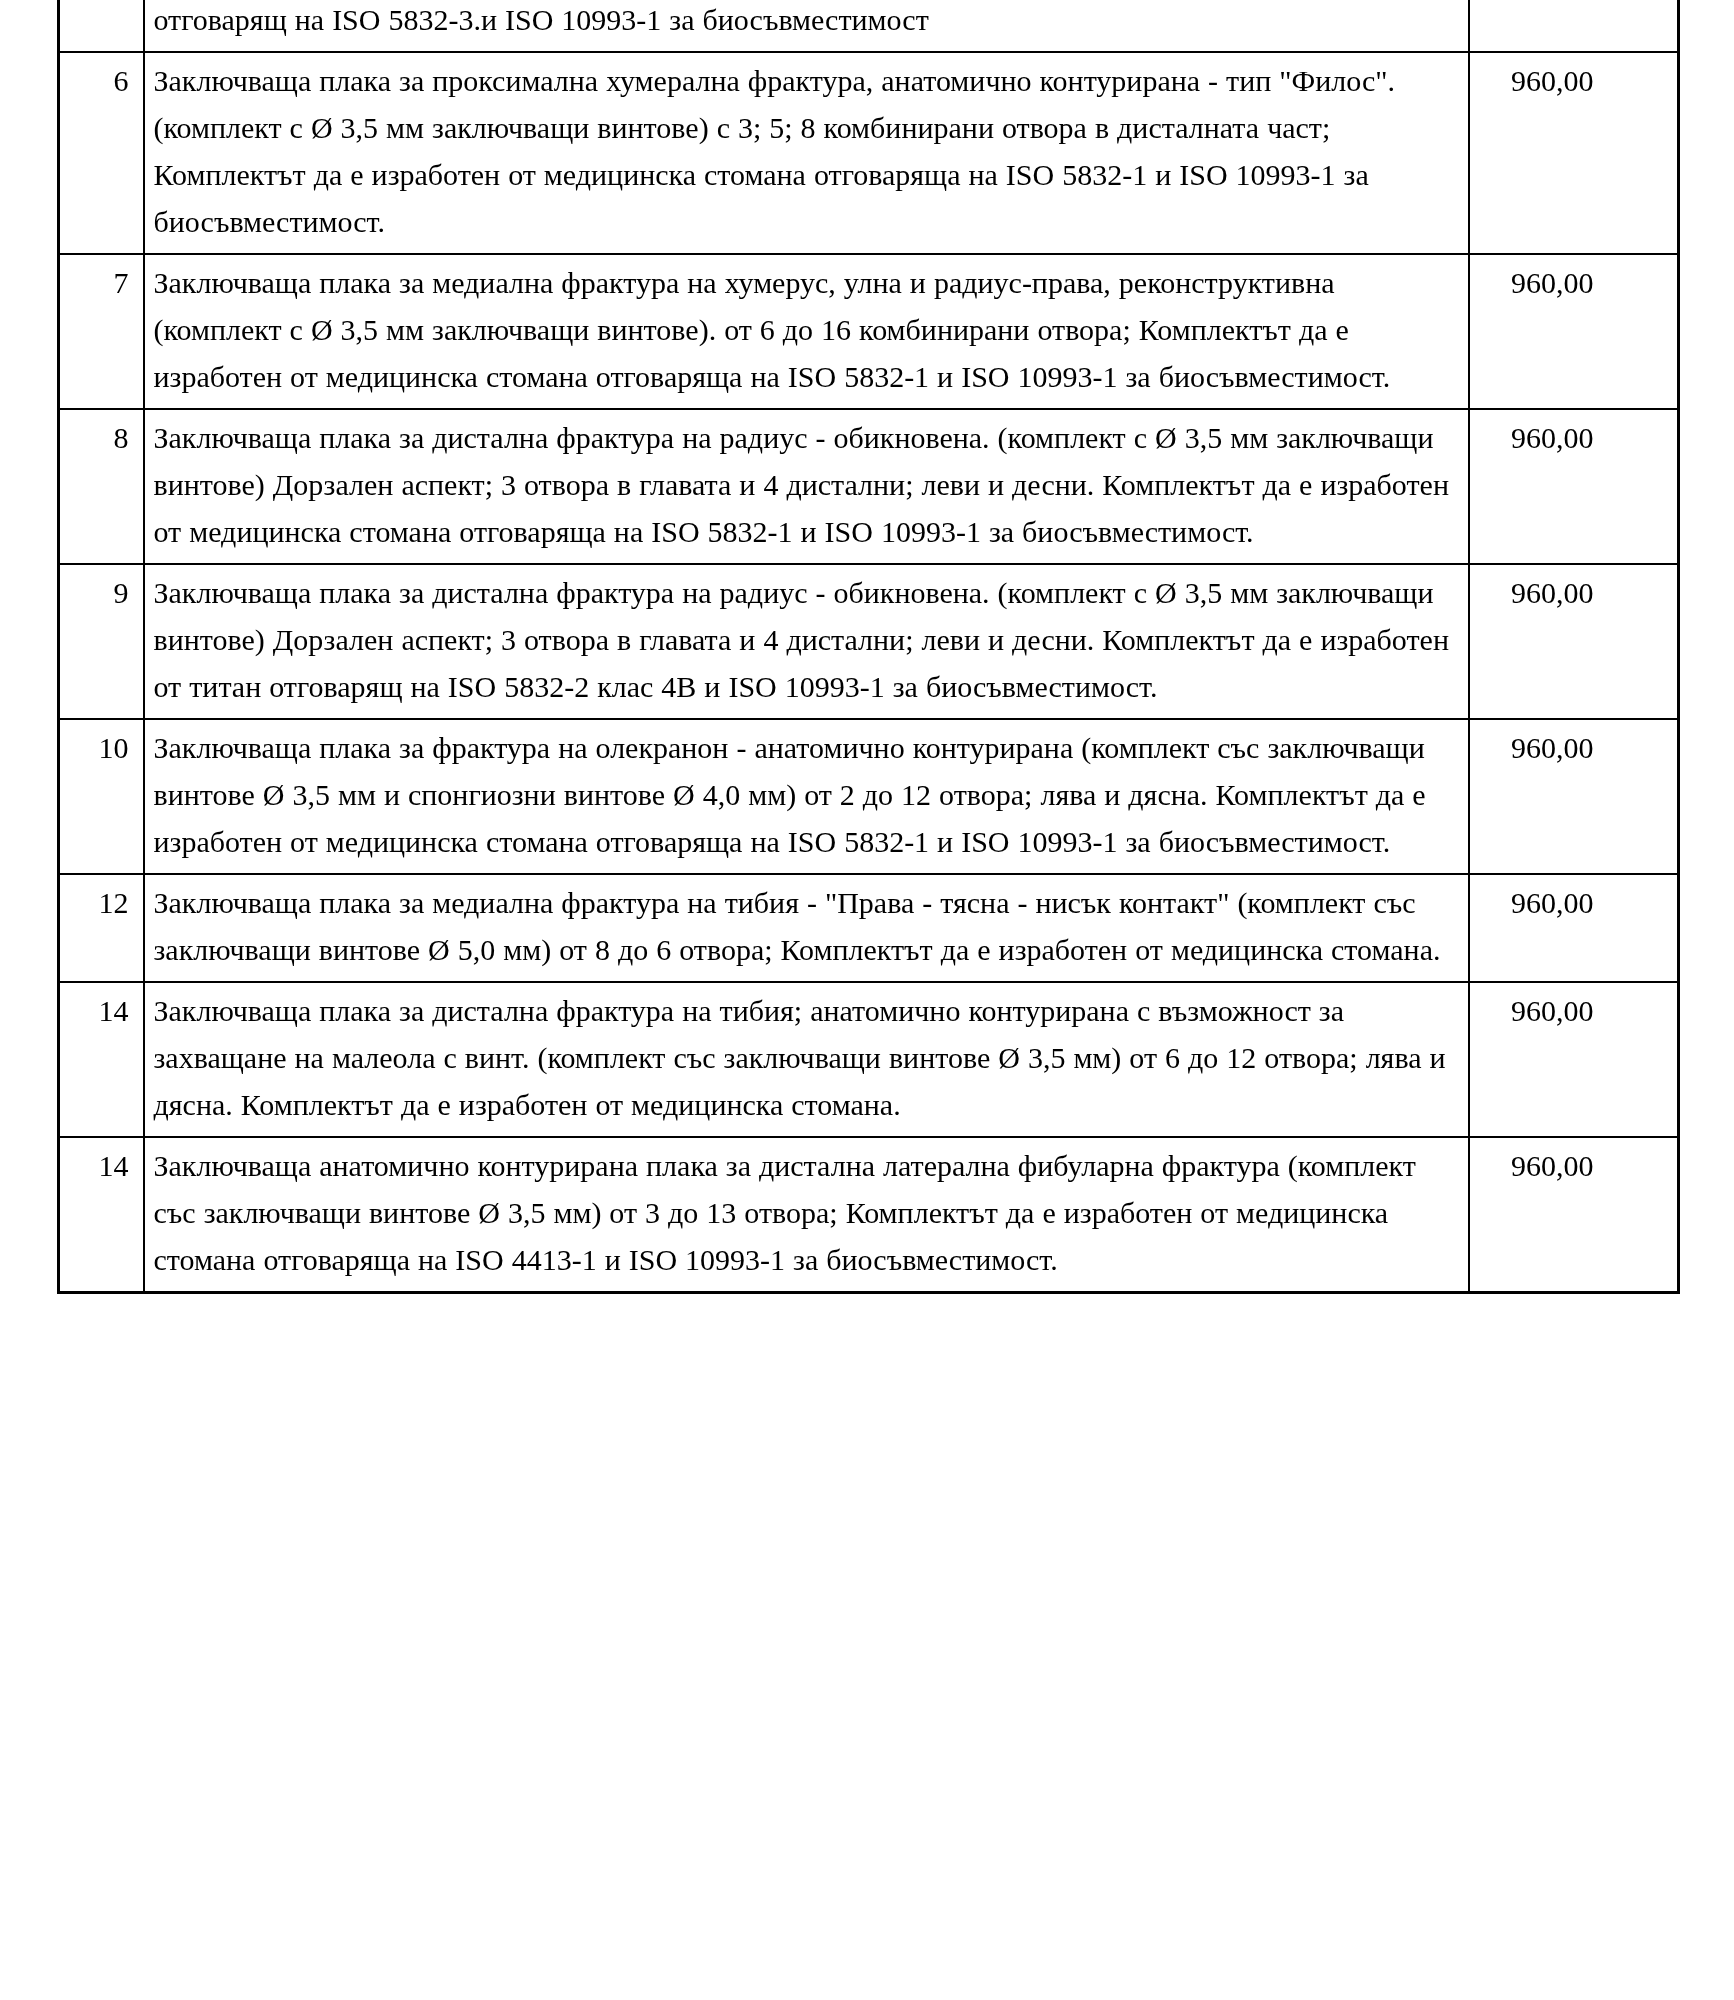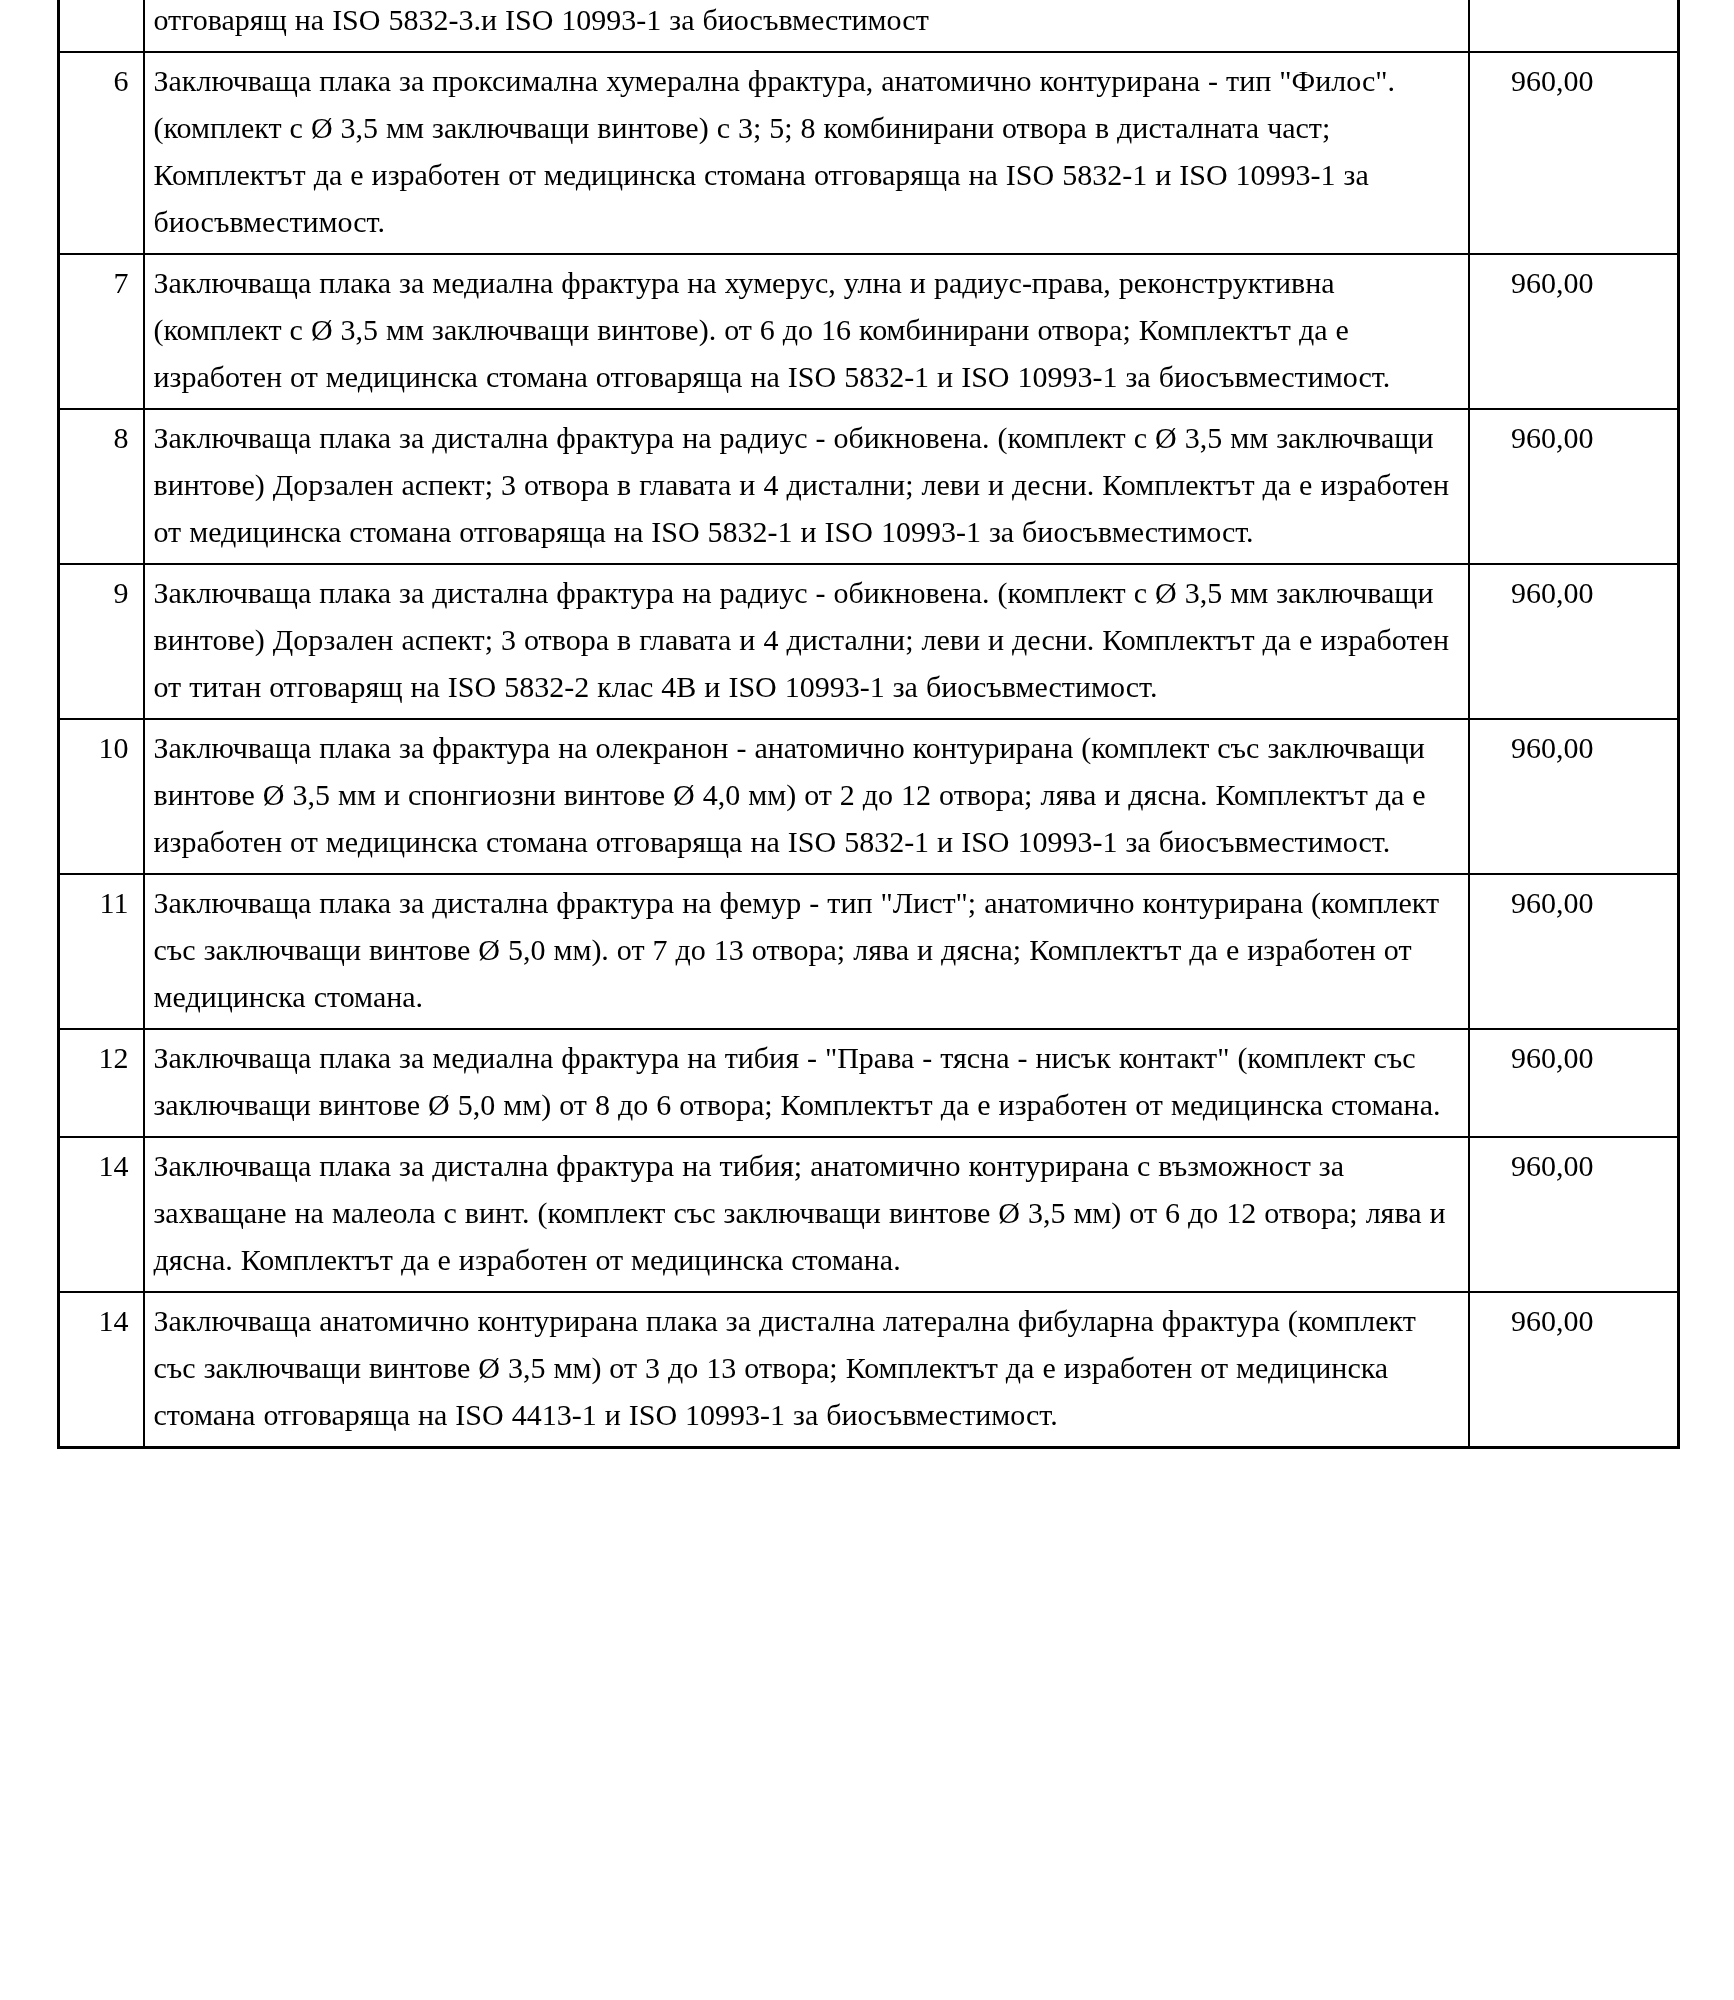--- a/index.html
+++ b/index.html
@@ -116,25 +116,20 @@
         <td class="desc">Заключваща плака за дистална  фрактура на радиус - обикновена. (комплект с Ø 3,5 мм заключващи винтове) Дорзален аспект; 3 отвора в главата и 4 дистални; леви и десни. Комплектът да е изработен от титан отговарящ на ISO 5832-2 клас 4В и ISO 10993-1 за биосъвместимост.</td>
         <td class="price">960,00</td>
       </tr>
 
       <tr>
         <td class="num">10</td>
         <td class="desc">Заключваща плака за фрактура на олекранон  - анатомично контурирана (комплект със заключващи винтове Ø 3,5 мм и спонгиозни винтове Ø 4,0 мм) от 2 до 12 отвора; лява и дясна. Комплектът да е изработен от медицинска стомана отговаряща на ISO 5832-1 и ISO 10993-1 за биосъвместимост.</td>
         <td class="price">960,00</td>
       </tr>
 
-      <tr>
-        <td class="num">11</td>
-        <td class="desc">Заключваща плака за дистална фрактура на фемур - тип "Лист"; анатомично контурирана (комплект със заключващи винтове Ø 5,0 мм). от 7 до 13 отвора; лява и дясна; Комплектът да е изработен от медицинска стомана.</td>
-        <td class="price">960,00</td>
-      </tr>
 
       <tr>
         <td class="num">12</td>
         <td class="desc">Заключваща плака за медиална фрактура на тибия - "Права - тясна - нисък контакт" (комплект със заключващи винтове Ø 5,0 мм) от 8 до 6 отвора; Комплектът да е изработен от медицинска стомана.</td>
         <td class="price">960,00</td>
       </tr>
 
       <tr>
         <td class="num">14</td>
         <td class="desc">Заключваща плака за дистална фрактура на тибия; анатомично контурирана с възможност за захващане на малеола с винт. (комплект със заключващи винтове Ø 3,5 мм) от 6 до 12 отвора; лява и дясна. Комплектът да е изработен от медицинска стомана.</td>

